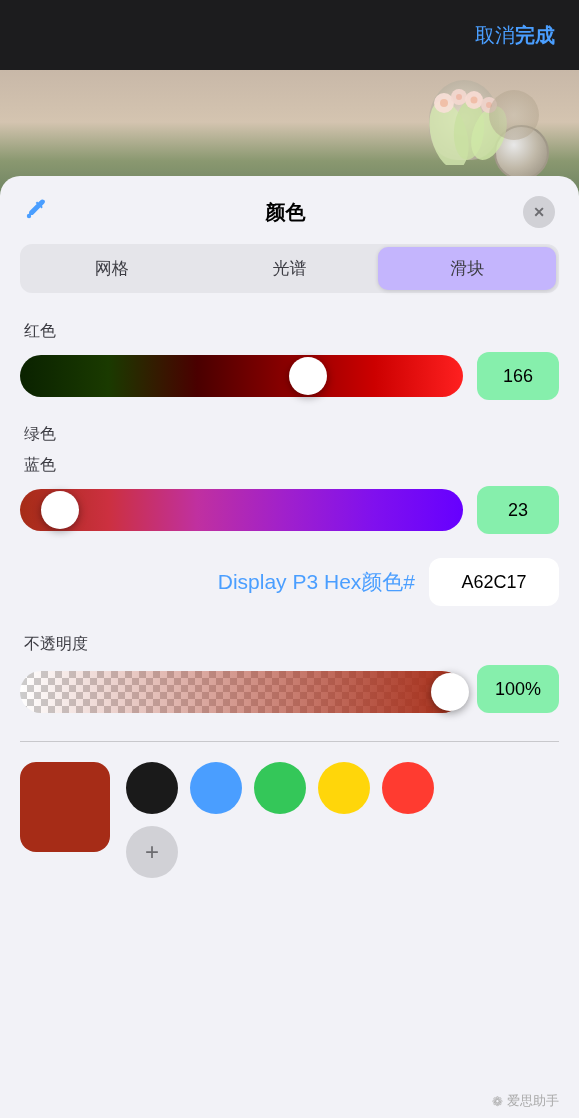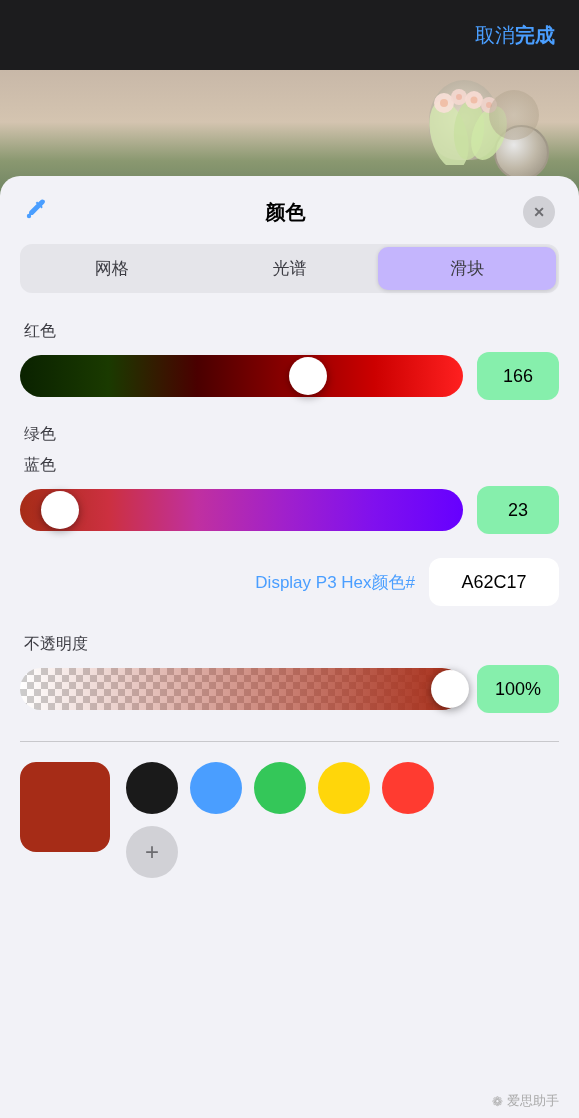--- a/index.html
+++ b/index.html
@@ -271,40 +271,40 @@
     .hex-row {
       display: flex;
       align-items: center;
       justify-content: flex-end;
       gap: 14px;
       margin-bottom: 28px;
     }
 
     .hex-label {
       color: #4A9EFF;
-      font-size: 17px;
+      font-size: 21px;
     }
 
     .hex-value-box {
       width: 130px;
       height: 48px;
       background: #ffffff;
       border-radius: 12px;
       display: flex;
       align-items: center;
       justify-content: center;
       font-size: 18px;
       font-weight: 500;
       color: #000000;
     }
 
     
     .opacity-slider-row {
       display: flex;
-      align-items: center;
+      align-items: flex-end;
       gap: 14px;
       margin-bottom: 28px;
     }
 
     
     .divider {
       height: 1px;
       background: #c8c8cc;
       margin: 8px 0 20px;
     }

